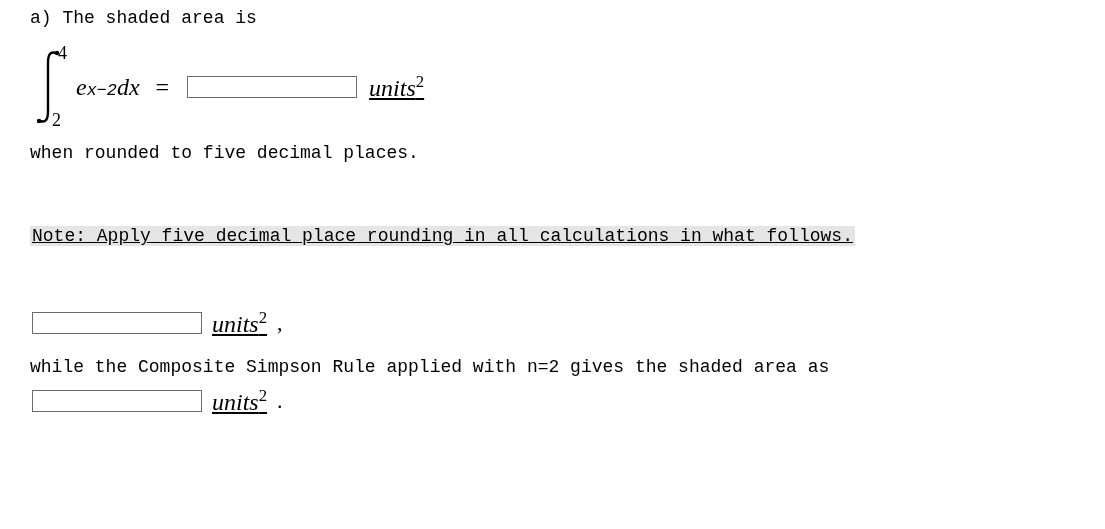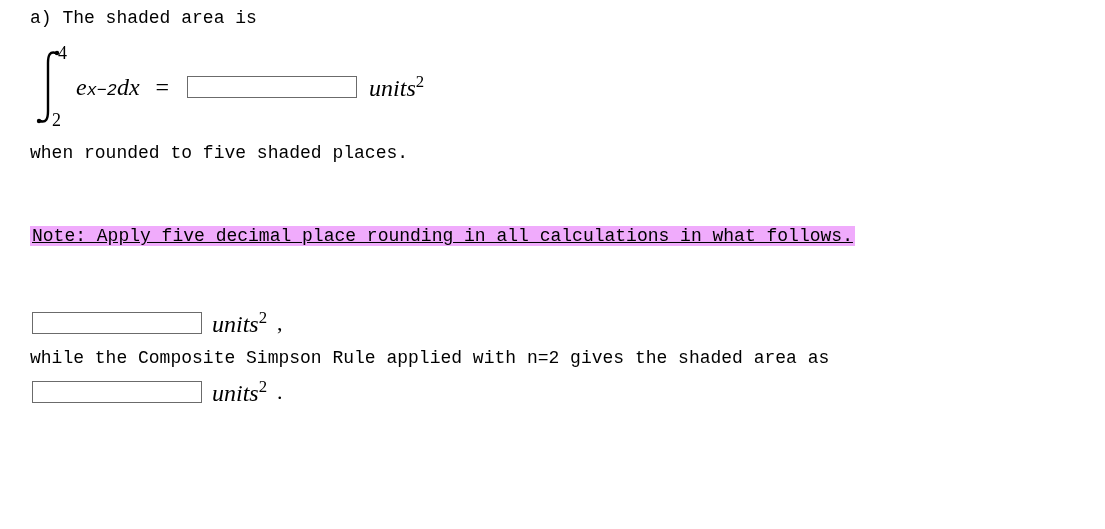--- a/index.html
+++ b/index.html
@@ -79,34 +79,35 @@
     border: 1.5px solid #6b6b6b;
     background: #ffffff;
     box-sizing: border-box;
     vertical-align: middle;
     margin: 0 2px;
   }
   .units {
     font-family: "Times New Roman", serif;
     font-style: italic;
     font-size: 24px;
+    text-decoration: underline;
   }
   .units .sq {
     font-size: 0.7em;
     vertical-align: super;
     font-style: normal;
   }
   .punct {
     font-family: "Times New Roman", serif;
     font-size: 22px;
     font-style: normal;
     margin-left: 2px;
   }
   .highlight {
-    background: #f0abfc;
+    background: #e5e5e5;
     text-decoration: underline;
     display: inline;
     padding: 0 2px;
   }
   .spacer-lg { height: 46px; }
   .row {
     display: flex;
     align-items: center;
     gap: 8px;
     margin: 6px 0;
@@ -138,40 +139,40 @@
 
     <span class="eq">=</span>
 
     <span class="input-box"></span>
 
     <span class="units">
       <span>units</span><span class="sq">2</span>
     </span>
   </div>
 
-  <div class="line">when rounded to five shaded places.</div>
+  <div class="line">when rounded to five decimal places.</div>
 
   <div class="spacer-lg"></div>
 
   <div class="line">
     <span class="highlight">Note: Apply five decimal place rounding in all calculations in what follows.</span>
   </div>
 
   <div class="spacer-lg"></div>
 
 
   <div class="row">
     <span class="input-box"></span>
     <span class="units">
       <span>units</span><span class="sq">2</span>
     </span>
     <span class="punct">,</span>
   </div>
 
-  <div class="line" style="margin-top:8px">while the Composite Simpson Rule applied with n=2 gives the shaded area as</div>
+  <div class="line" style="margin-top:17px">while the Composite Simpson Rule applied with n=2 gives the shaded area as</div>
 
   <div class="row">
     <span class="input-box"></span>
     <span class="units">
       <span>units</span><span class="sq">2</span>
     </span>
     <span class="punct">.</span>
   </div>
 
 </div>

